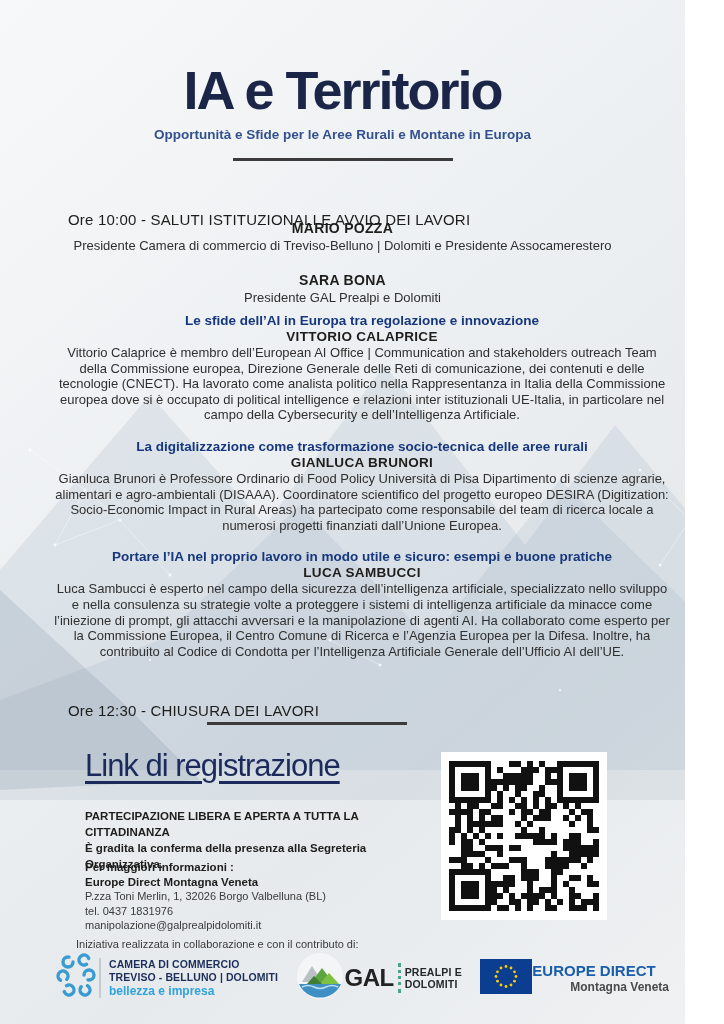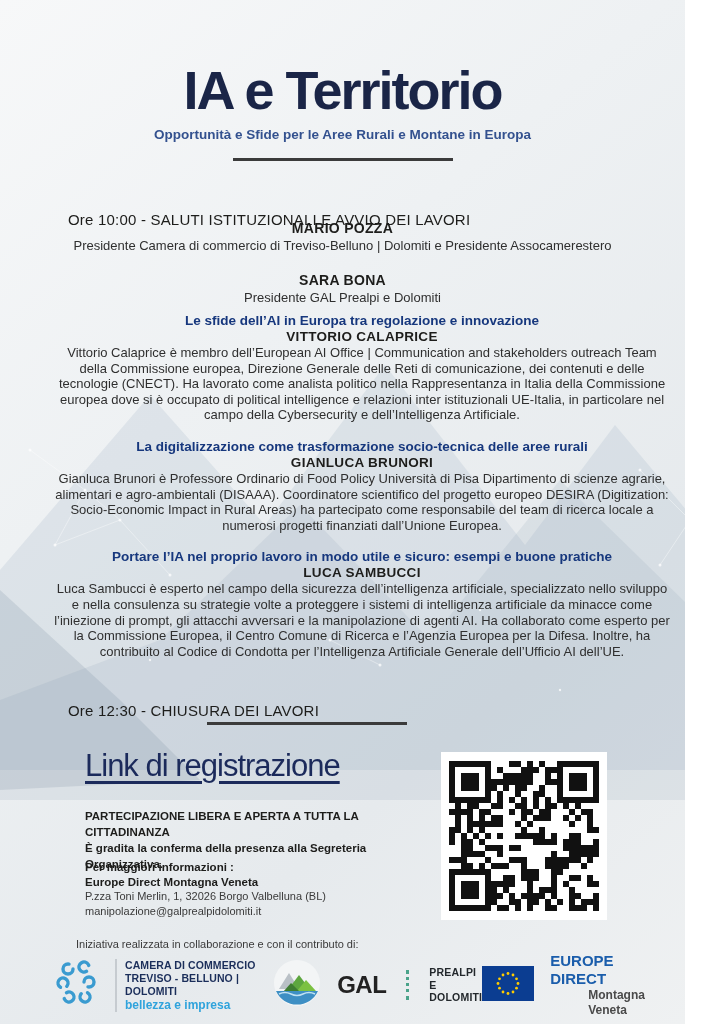--- a/index.html
+++ b/index.html
@@ -38,21 +38,21 @@
   .qr-box{position:absolute;top:752px;left:441px;width:166px;height:168px;background:#ffffff;
     display:flex;align-items:center;justify-content:center;}
 
   .participation{position:absolute;top:808px;left:85px;width:350px;
     font-size:11.5px;font-weight:bold;color:#1d1d1b;line-height:16px;}
   .info{position:absolute;top:860px;left:85px;font-size:11px;line-height:14.5px;color:#3a3a3a;}
   .info .b{font-weight:bold;color:#1d1d1b;font-size:11.5px;}
 
   .footer-caption{position:absolute;top:938px;left:76px;font-size:11px;color:#3a3a3a;}
   .logos{position:absolute;top:952px;left:55px;width:614px;display:flex;align-items:center;justify-content:space-between;}
-  .logo{display:flex;align-items:center;gap:16px;}
+  .logo{display:flex;align-items:center;gap:0;}
   .cc-text{border-left:2px solid #c6cbd0;padding-left:8px;}
   .cc-l1,.cc-l2{font-size:10.5px;font-weight:bold;color:#1b2e5a;line-height:13px;letter-spacing:.1px;}
   .cc-l3{font-size:12px;font-weight:bold;color:#2fa3dc;line-height:14px;}
   .gal-acronym{font-size:24px;font-weight:bold;color:#222;letter-spacing:-.5px;}
   .gal-div{width:0;border-left:3px dotted #4aa38a;height:30px;margin:0 4px;}
   .gal-l1,.gal-l2{font-size:10.5px;font-weight:bold;color:#23282c;line-height:12.5px;letter-spacing:.2px;}
   .ed-l1{font-size:15px;font-weight:bold;color:#1a5dab;line-height:18px;}
   .ed-l2{font-size:12px;font-weight:bold;color:#4a4a4a;line-height:15px;padding-left:38px;}
 </style>
 </head>
@@ -480,20 +480,21 @@
 
     <div class="participation">
       <div>PARTECIPAZIONE LIBERA E APERTA A TUTTA LA CITTADINANZA</div>
       <div>È gradita la conferma della presenza alla Segreteria Organizzativa.</div>
     </div>
 
     <div class="info">
       <div class="b">Per maggiori informazioni :</div>
       <div class="b">Europe Direct Montagna Veneta</div>
       <div>P.zza Toni Merlin, 1,  32026 Borgo Valbelluna (BL)</div>
+      <div>tel. 0437 1831976</div>
       <div>manipolazione@galprealpidolomiti.it</div>
     </div>
 
     <div class="footer-caption">Iniziativa realizzata in collaborazione e con il contributo di:</div>
 
     <div class="logos">
 
       <div class="logo">
         <span>
           <svg width="44" height="46" viewBox="0 0 44 46">

